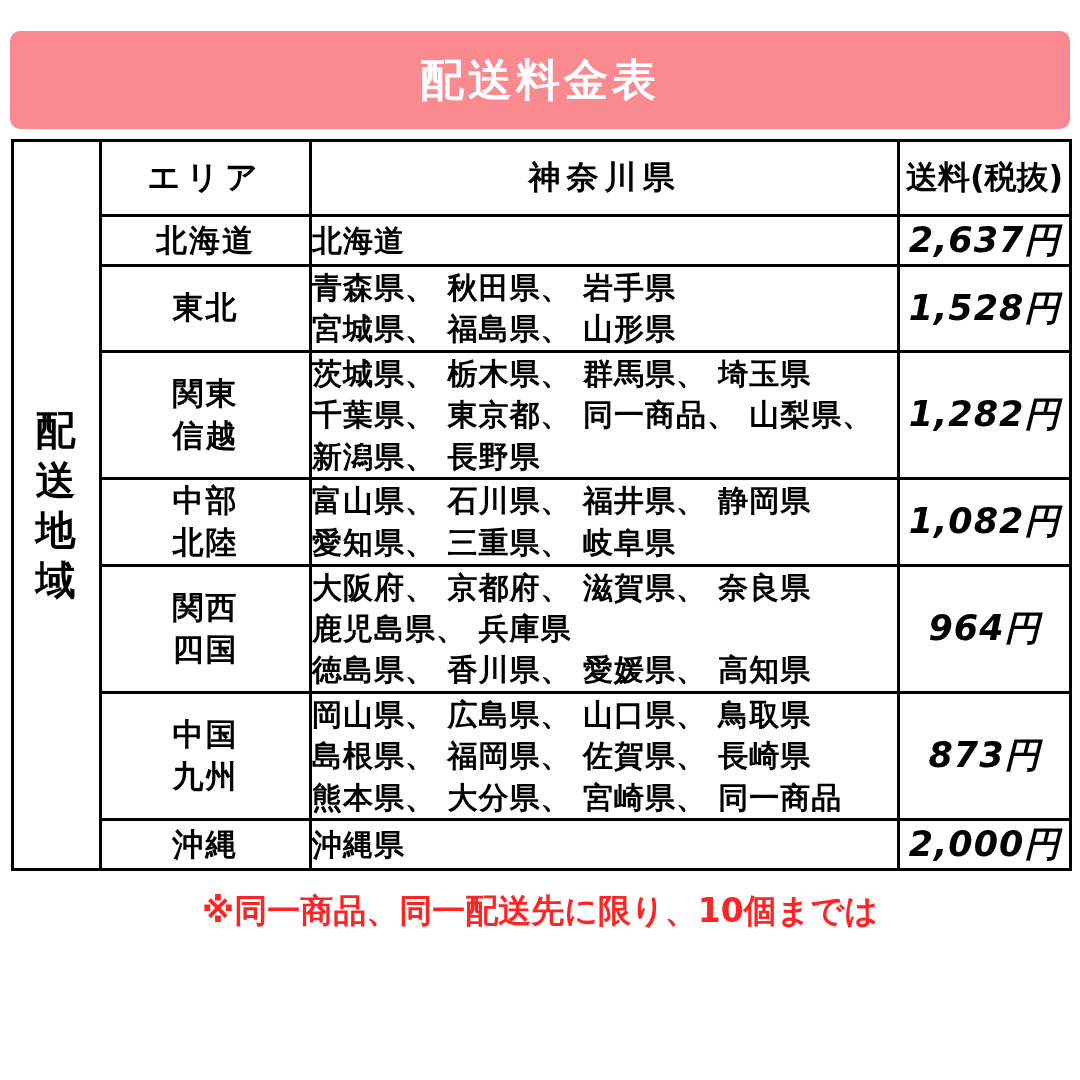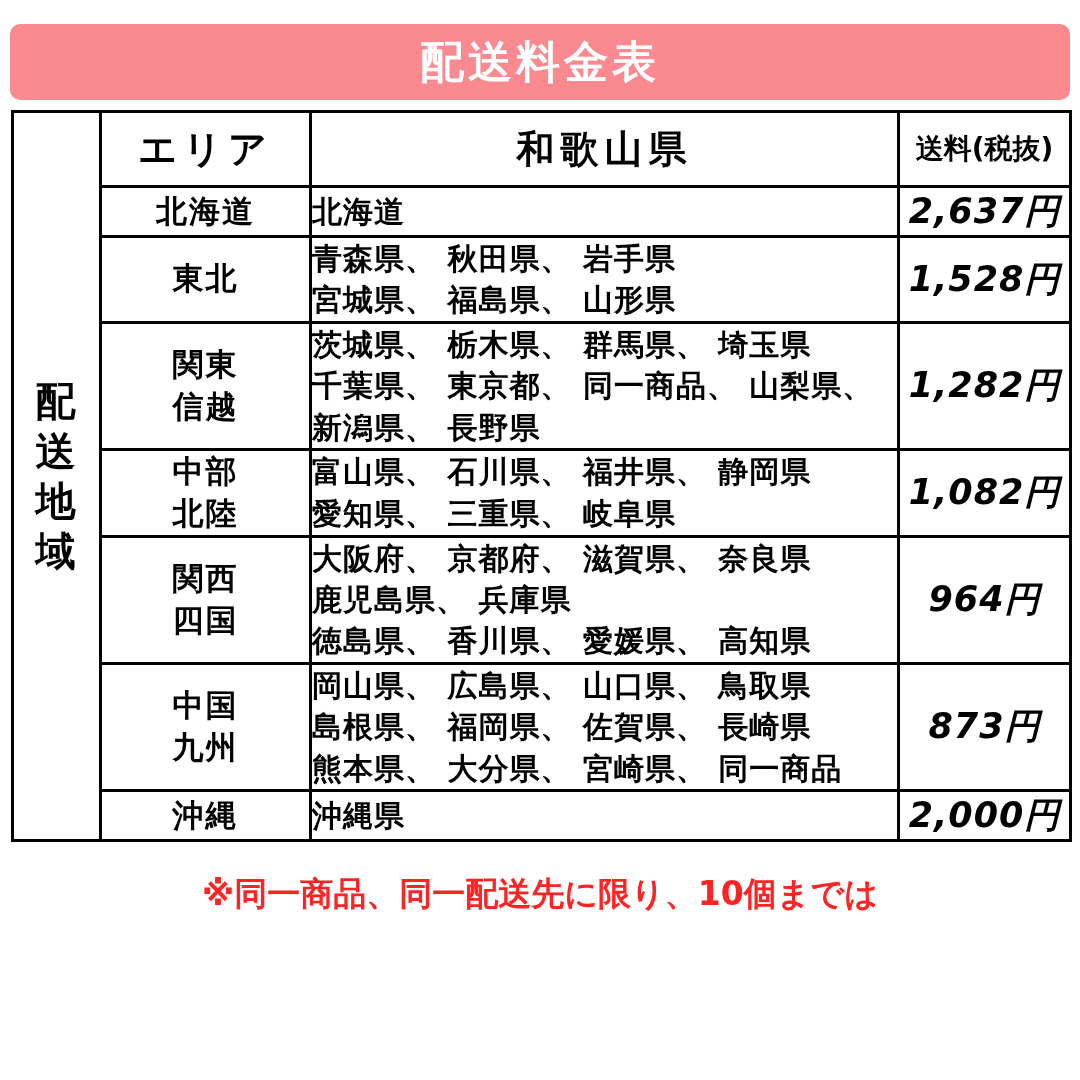--- a/index.html
+++ b/index.html
@@ -16,24 +16,24 @@
   }
   .page {
     width: 1080px;
     height: 1080px;
     position: relative;
     box-sizing: border-box;
     padding: 0;
   }
   
   .title-banner {
-    margin: 24px 10px 10px 10px;
+    margin: 31px 10px 10px 10px;
     background: #fa8a8f;
     border-radius: 10px;
-    height: 76px;
+    height: 98px;
     display: flex;
     align-items: center;
     justify-content: center;
   }
   .title-text {
     color: #ffffff;
     font-size: 44px;
     font-weight: bold;
     letter-spacing: 4px;
     line-height: 1;
@@ -63,27 +63,27 @@
     letter-spacing: 2px;
     padding: 4px 0;
   }
   .region-cell .vchar {
     display: block;
     line-height: 1.25;
   }
   .head-cell {
     text-align: center;
     font-weight: bold;
-    font-size: 38px;
+    font-size: 32px;
     letter-spacing: 6px;
     height: 72px;
     padding: 6px 0;
   }
   .head-cell.fee {
-    font-size: 28px;
+    font-size: 32px;
     letter-spacing: 0px;
   }
   .area-cell {
     text-align: center;
     font-weight: bold;
     font-size: 31px;
     letter-spacing: 2px;
     padding: 8px 2px;
     line-height: 1.35;
   }
@@ -100,21 +100,21 @@
     font-weight: bold;
     font-size: 35px;
     letter-spacing: 1px;
     padding: 6px 2px;
     font-style: italic;
   }
   .pref-line { display: block; white-space: nowrap; }
 
   
   .note {
-    margin-top: 28px;
+    margin-top: 16px;
     text-align: center;
     color: #ff2424;
     font-weight: bold;
     font-size: 33px;
     line-height: 1.45;
     letter-spacing: 0px;
   }
   .note span { display: block; }
 </style>
 </head>
@@ -135,21 +135,21 @@
     </colgroup>
     <tbody>
       <tr>
         <td rowspan="8" class="region-cell">
           <span class="vchar">配</span>
           <span class="vchar">送</span>
           <span class="vchar">地</span>
           <span class="vchar">域</span>
         </td>
         <td class="head-cell">エリア</td>
-        <td class="head-cell">和歌山県</td>
+        <td class="head-cell">神奈川県</td>
         <td class="head-cell fee">送料(税抜)</td>
       </tr>
 
       <tr>
         <td class="area-cell">
           <span class="pref-line">北海道</span>
         </td>
         <td class="pref-cell">
           <span class="pref-line">北海道</span>
         </td>

